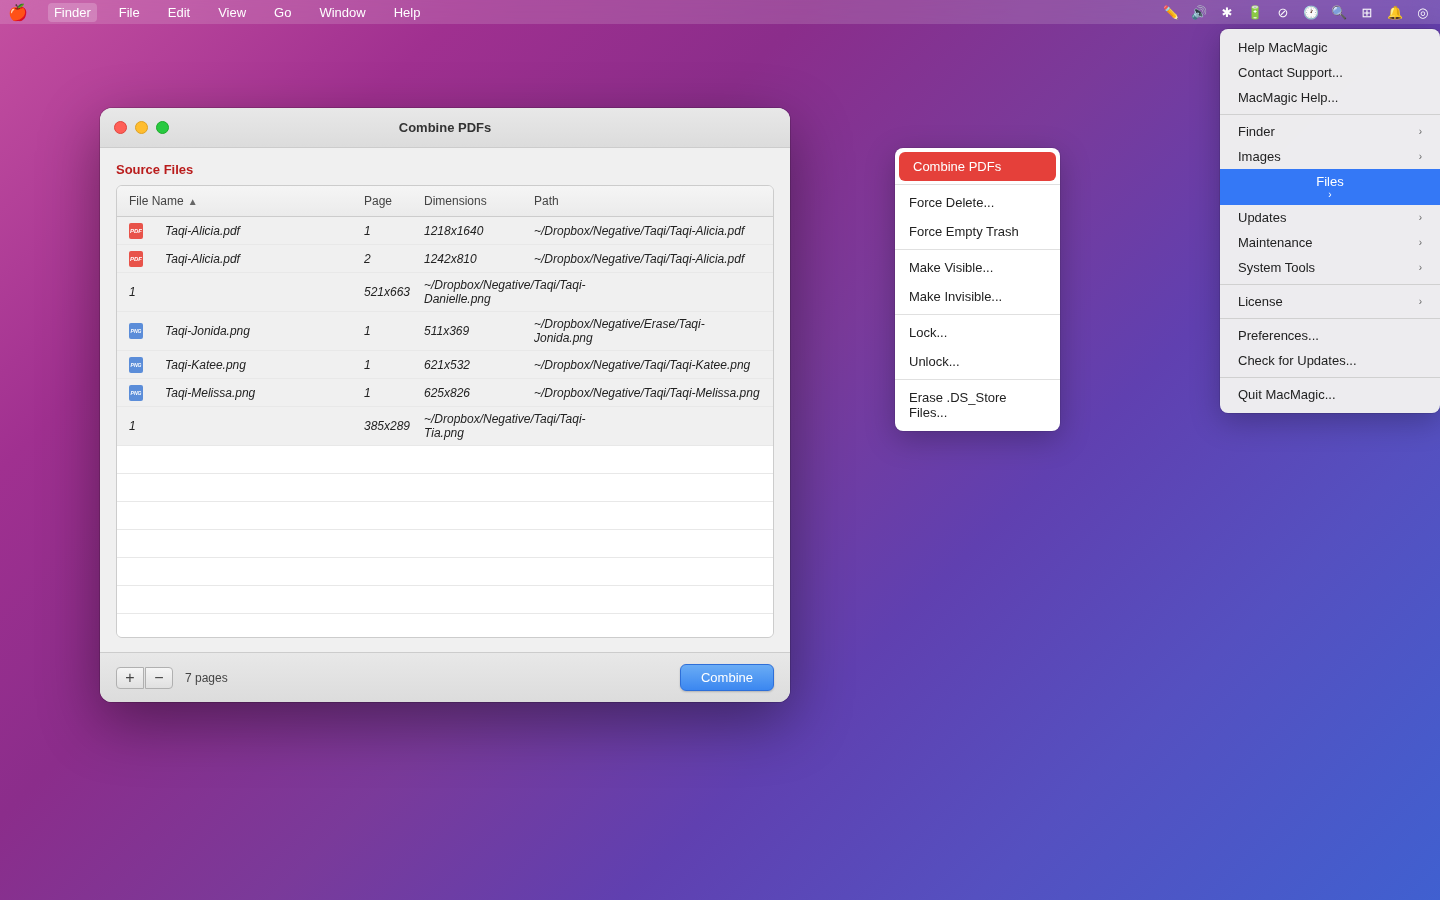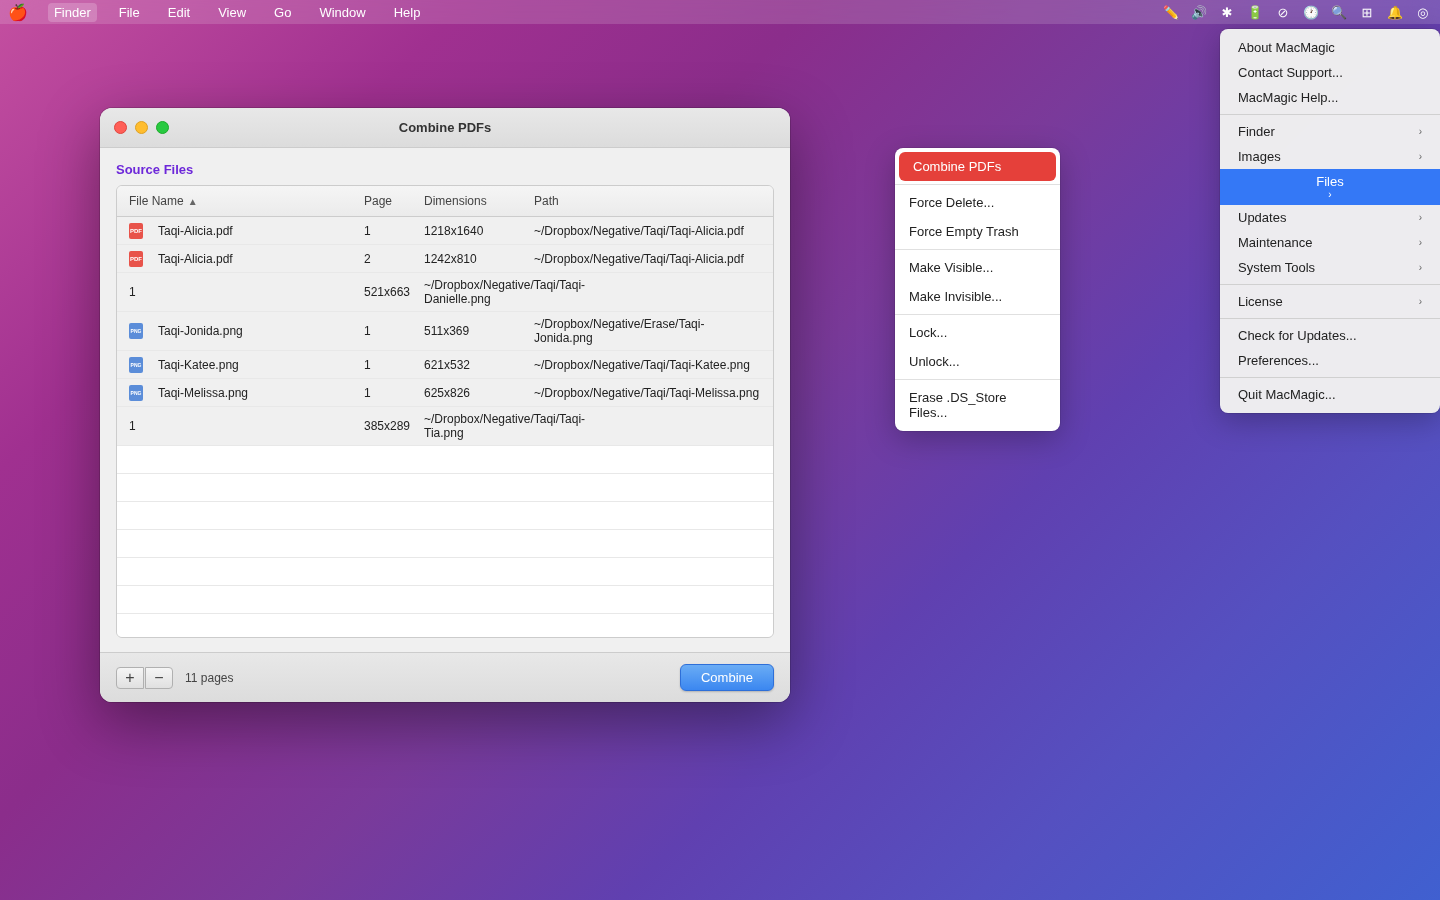--- a/index.html
+++ b/index.html
@@ -122,21 +122,21 @@
       color: #333;
     }
 
     .window-content {
       padding: 14px 16px;
     }
 
     .source-files-label {
       font-size: 13px;
       font-weight: 600;
-      color: #6d28d9;
+      color: #b91c1c;
       margin-bottom: 8px;
     }
 
     .file-table-header {
       display: grid;
       grid-template-columns: 1fr 60px 110px 1fr;
       background: linear-gradient(180deg, #f5f5f5 0%, #ebebeb 100%);
       border-bottom: 1px solid #ccc;
       padding: 4px 8px;
       align-items: center;
@@ -173,21 +173,22 @@
     .file-row:last-child {
       border-bottom: none;
     }
 
     .file-cell {
       font-size: 12px;
       color: #222;
       padding: 5px 4px;
       display: flex;
       align-items: center;
-      gap: 15px;
+      gap: 22px;
+      font-style: italic;
     }
 
     .pdf-icon {
       background: #e8534a;
       border-radius: 2px;
       width: 14px;
       height: 16px;
       display: flex;
       align-items: center;
       justify-content: center;
@@ -494,42 +495,42 @@
         </div>
       </div>
     </div>
   </div>
 
   <div class="window-bottombar">
     <div class="add-remove-buttons">
       <button class="add-remove-btn">+</button>
       <button class="add-remove-btn">−</button>
     </div>
-    <span class="pages-count">11 pages</span>
+    <span class="pages-count">7 pages</span>
     <button class="combine-btn">Combine</button>
   </div>
 </div>
 
 <div class="sidebar-menu">
   <div class="sidebar-item active">Combine PDFs</div>
   <div class="sidebar-divider"></div>
   <div class="sidebar-item">Force Delete...</div>
   <div class="sidebar-item">Force Empty Trash</div>
   <div class="sidebar-divider"></div>
   <div class="sidebar-item">Make Visible...</div>
   <div class="sidebar-item">Make Invisible...</div>
   <div class="sidebar-divider"></div>
   <div class="sidebar-item">Lock...</div>
   <div class="sidebar-item">Unlock...</div>
   <div class="sidebar-divider"></div>
   <div class="sidebar-item">Erase .DS_Store Files...</div>
 </div>
 
 <div class="dropdown-menu">
-  <div class="menu-item">About MacMagic</div>
+  <div class="menu-item">Help MacMagic</div>
   <div class="menu-item">Contact Support...</div>
   <div class="menu-item">MacMagic Help...</div>
   <div class="menu-divider"></div>
   <div class="menu-item">
     <span>Finder</span>
     <span class="chevron-right">›</span>
   </div>
   <div class="menu-item">
     <span>Images</span>
     <span class="chevron-right">›</span>
@@ -549,17 +550,17 @@
   <div class="menu-item">
     <span>System Tools</span>
     <span class="chevron-right">›</span>
   </div>
   <div class="menu-divider"></div>
   <div class="menu-item">
     <span>License</span>
     <span class="chevron-right">›</span>
   </div>
   <div class="menu-divider"></div>
+  <div class="menu-item">Preferences...</div>
   <div class="menu-item">Check for Updates...</div>
-  <div class="menu-item">Preferences...</div>
   <div class="menu-divider"></div>
   <div class="menu-item">Quit MacMagic...</div>
 </div>
 
 </body></html>

